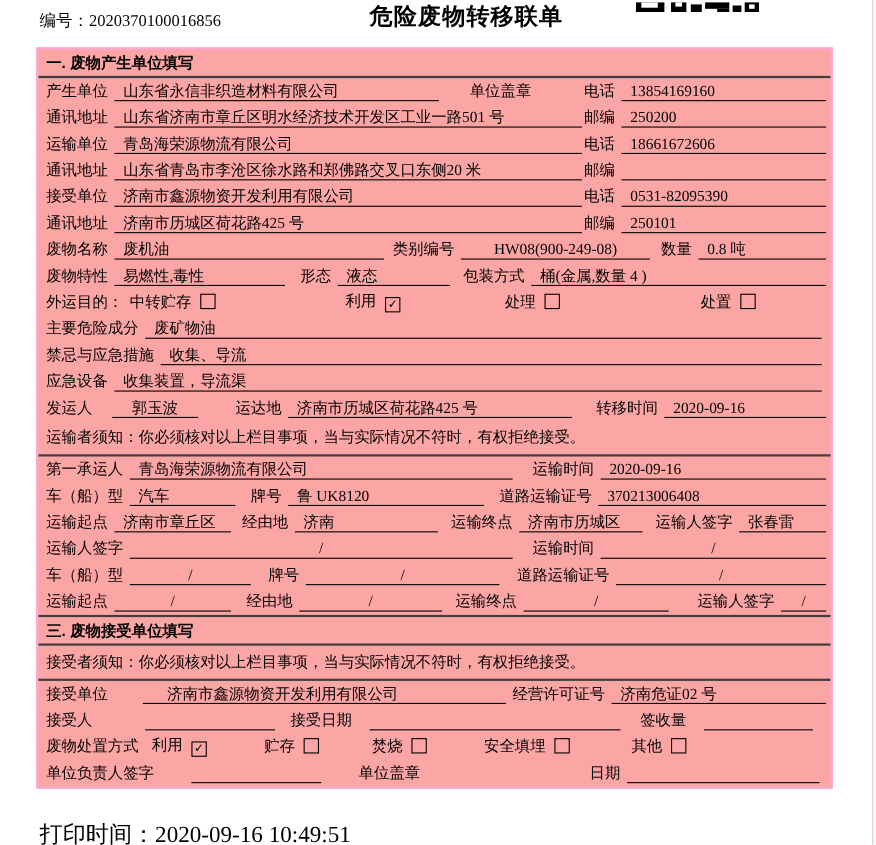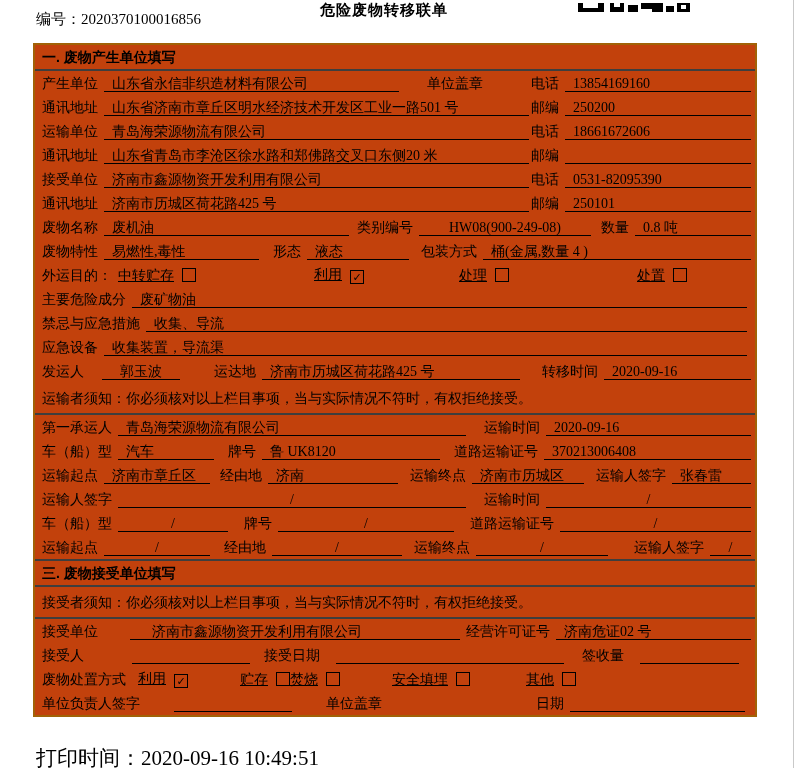--- a/index.html
+++ b/index.html
@@ -1,37 +1,37 @@
 <!DOCTYPE html>
 <html><head>
 <meta charset="utf-8">
 <style>
   html,body{margin:0;padding:0;background:#fff;}
   body{width:796px;height:768px;position:relative;overflow:hidden;
        font-family:"Liberation Serif","DejaVu Serif",serif;font-size:14px;color:#000;}
   .page-edge{position:absolute;right:2px;top:0;width:1px;height:768px;background:#c9c9c9;}
   
   .serial{position:absolute;left:36px;top:10px;font-size:15px;white-space:nowrap;}
-  .doc-title{position:absolute;left:320px;top:1px;font-size:15px;font-weight:bold;
+  .doc-title{position:absolute;left:336px;top:1px;font-size:21px;font-weight:bold;
              font-family:"Liberation Sans","DejaVu Sans",sans-serif;letter-spacing:1px;}
   .qr{position:absolute;left:578px;top:0;}
   
-  .form{position:absolute;left:33px;top:43px;width:724px;border:2px solid #a16207;box-sizing:border-box;background:#c2410c;}
+  .form{position:absolute;left:33px;top:43px;width:724px;border:2px solid #f9a8d4;box-sizing:border-box;background:#fca5a5;}
   .sec-title{height:20px;line-height:20px;padding:2px 0 2px 7px;font-weight:bold;font-size:14px;
              font-family:"Liberation Sans","DejaVu Sans",sans-serif;border-bottom:2px solid #3e3e3e;}
   .sec-title.mid{border-top:2px solid #3e3e3e;}
   .notice{height:22px;line-height:22px;padding:5px 4px 3px 7px;border-bottom:2px solid #3e3e3e;white-space:nowrap;}
   .r{display:flex;align-items:flex-end;height:24px;padding:12px 4px 3px 7px;box-sizing:border-box;}
   .lb{white-space:nowrap;margin-right:6px;line-height:17px;}
   .uf{border-bottom:1px solid #000;padding:0 2px 0 8px;white-space:nowrap;overflow:hidden;
       height:17px;line-height:17px;box-sizing:border-box;}
   .c{text-align:center;padding:0 2px;}
   .fx{flex:1 1 auto;min-width:0;}
   .sp{flex:1 1 auto;}
-  .cbw{white-space:nowrap;line-height:17px;text-decoration:underline;}
+  .cbw{white-space:nowrap;line-height:17px;}
   .cb{display:inline-block;width:12px;height:12px;border:1px solid #000;margin-left:8px;
       vertical-align:-2px;line-height:12px;text-align:center;font-size:11px;box-sizing:content-box;}
   .print-time{position:absolute;left:36px;top:744px;font-size:21px;white-space:nowrap;}
 </style>
 </head>
 <body>
 
 <div class="page-edge"></div>
 
 <div class="serial"><span>编号：</span><span>2020370100016856</span></div>
@@ -226,21 +226,21 @@
     <span class="lb" style="margin-left:14px">接受日期</span>
     <span class="uf" style="width:228px;margin-left:10px"></span>
     <span class="lb" style="margin-left:18px">签收量</span>
     <span class="uf fx" style="margin-right:12px;margin-left:10px"></span>
   </div>
 
   <div class="r">
     <span class="lb">废物处置方式</span>
     <span class="cbw" style="margin-left:6px"><span>利用</span><span class="cb"><span>✓</span></span></span>
     <span class="cbw" style="margin-left:52px"><span>贮存</span><span class="cb"></span></span>
-    <span class="cbw" style=""><span>焚烧</span><span class="cb"></span></span>
+    <span class="cbw" style="margin-left:48px"><span>焚烧</span><span class="cb"></span></span>
     <span class="cbw" style="margin-left:52px"><span>安全填埋</span><span class="cb"></span></span>
     <span class="cbw" style="margin-left:56px"><span>其他</span><span class="cb"></span></span>
   </div>
 
   <div class="r">
     <span class="lb">单位负责人签字</span>
     <span class="uf" style="width:118px;margin-left:28px"></span>
     <span class="lb" style="margin-left:34px">单位盖章</span>
     <span class="lb" style="margin-left:148px">日期</span>
     <span class="uf fx" style="margin-right:6px"></span>

